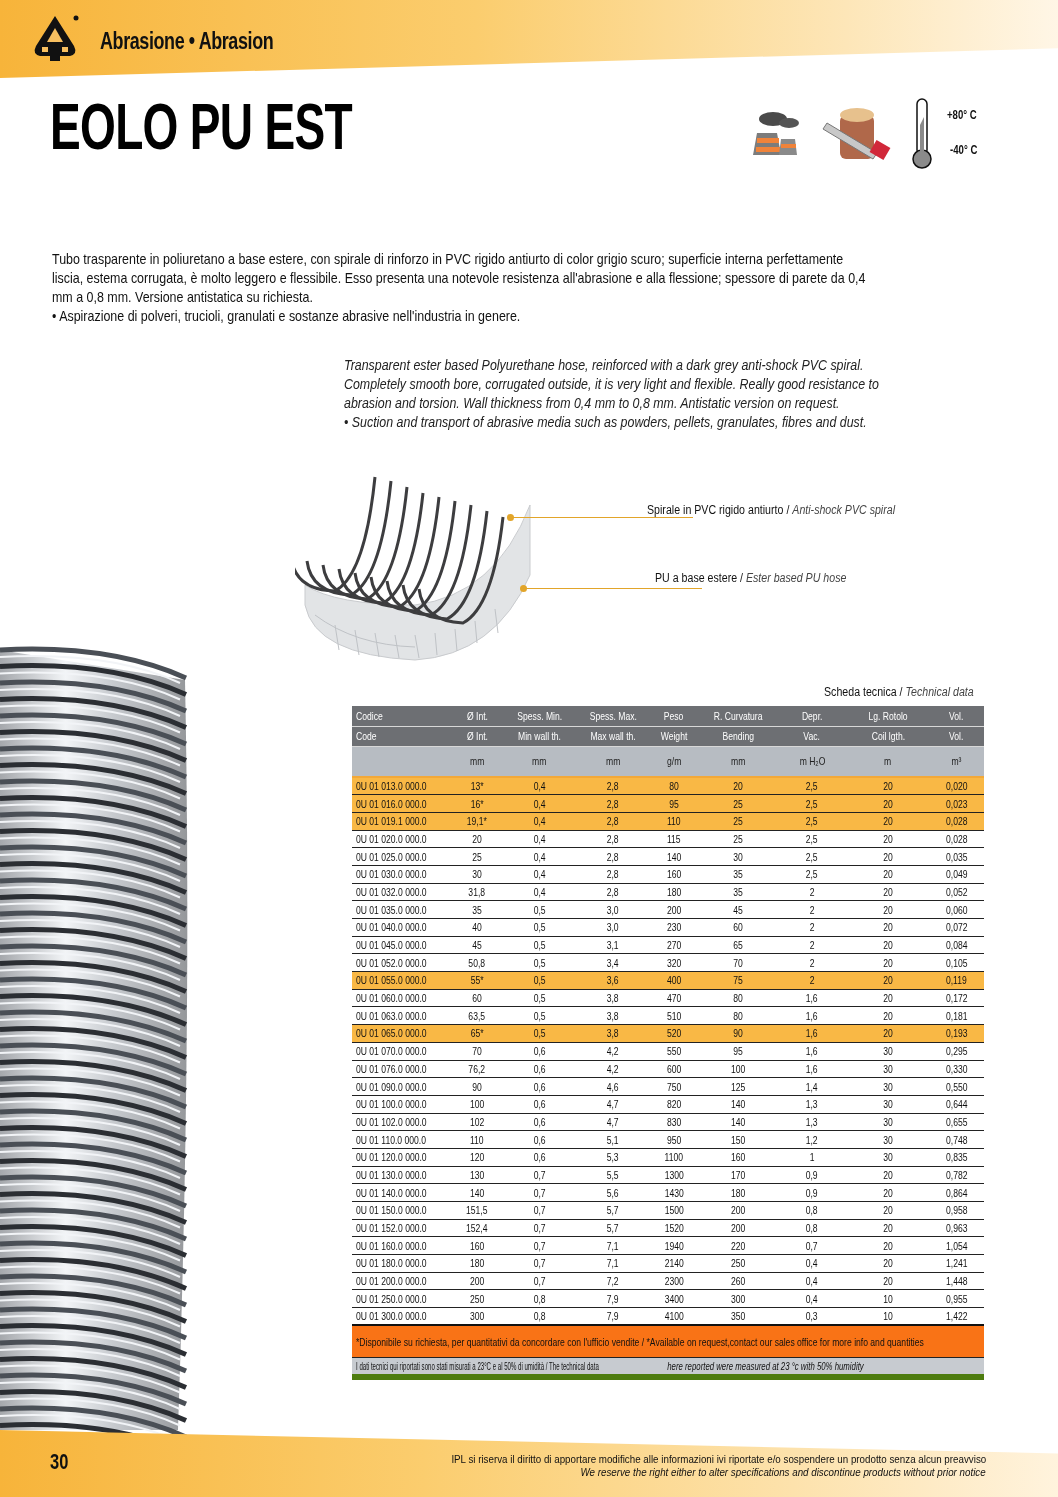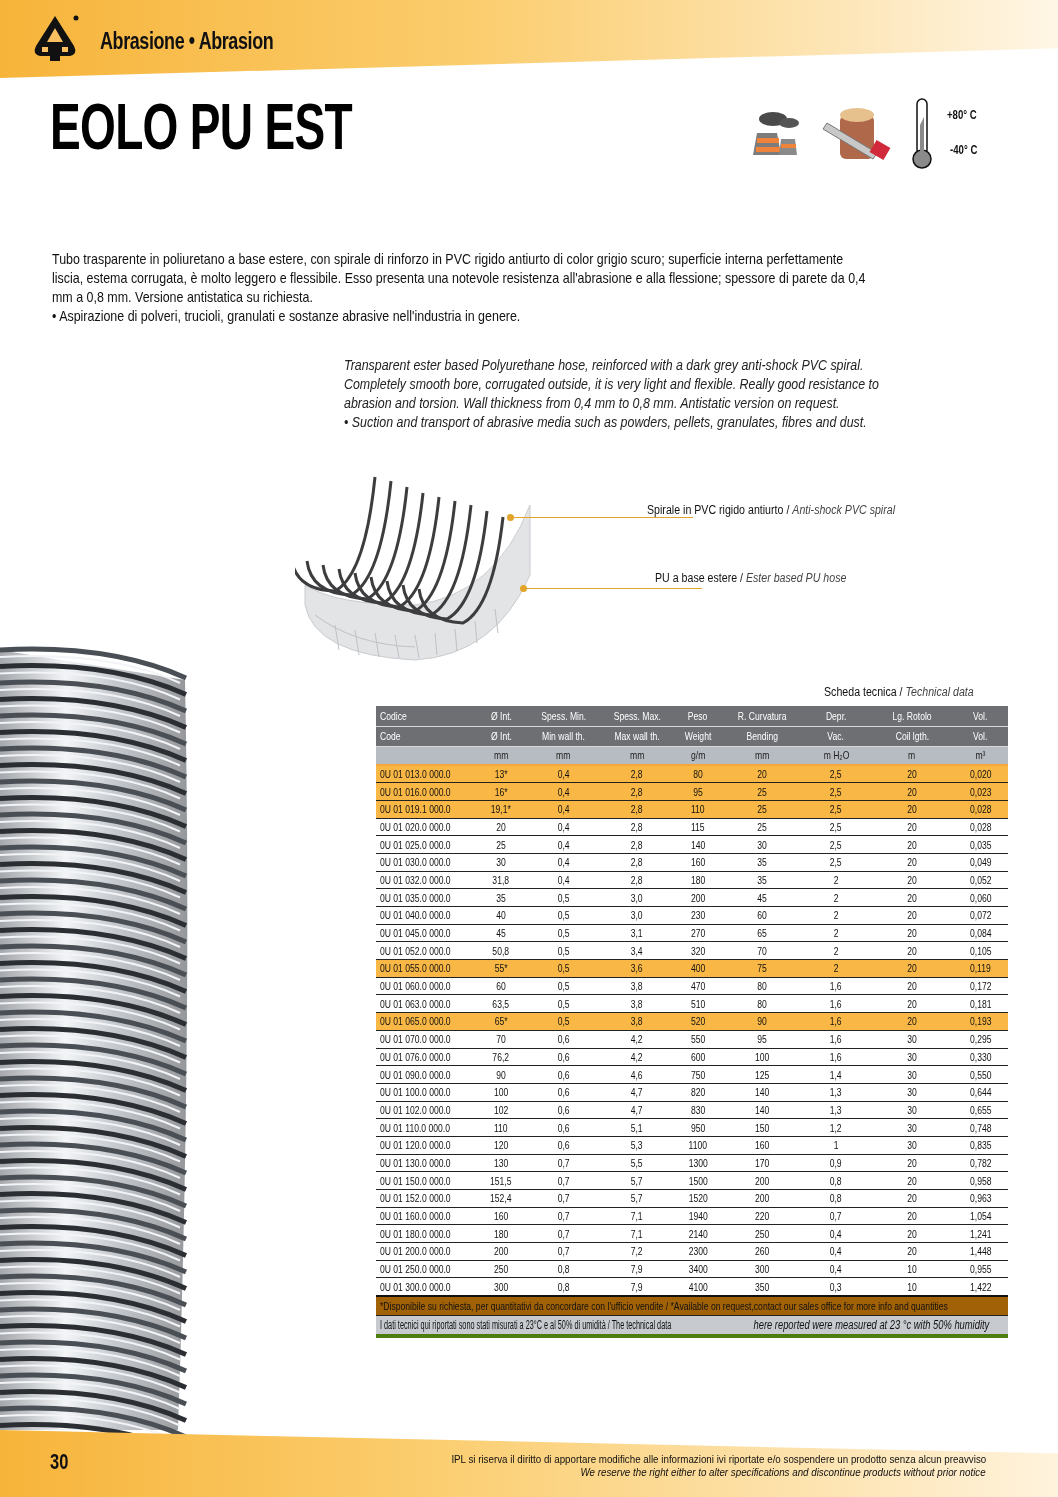--- a/index.html
+++ b/index.html
@@ -42,31 +42,31 @@
   .hose-photo { position: absolute; left: 0; top: 620px; width: 200px; height: 820px; }
 
   .table-caption {
     position: absolute; left: 824px; top: 685px; font-size: 12.5px; white-space: nowrap;
     transform: scaleX(0.85); transform-origin: left top;
   }
   .table-caption i { color: #444; }
 
   table.spec {
     position: absolute; left: 352px; top: 706px; width: 632px; border-collapse: collapse;
-    font-size: 11px; table-layout: fixed; margin-left: 24px;
+    font-size: 11px; table-layout: fixed;
   }
   table.spec td { height: 17.7px; padding: 0 4px; white-space: nowrap; overflow: hidden; border-bottom: 1px solid #222; text-align: center; }
   table.spec td:first-child { text-align: left; }
   table.spec td span { display: inline-block; transform: scaleX(0.78); }
   table.spec td:first-child span { transform-origin: left center; }
   tr.hdr td { background: #6d6f73; color: #fff; border-bottom: 1px solid #d8d8d8; height: 20px; text-align: center; }
-  tr.unit td { background: #b7bcc2; color: #222; border-bottom: 2px solid #f2a838; height: 19px; }
+  tr.unit td { background: #b7bcc2; color: #222; border-bottom: 2px solid #f2a838; height: 31px; }
   tr.hl td { background: #f9b845; }
-  tr.note td { background: #a16207; border-top: 2px solid #111; text-align: left; height: 20px; font-size: 11px; }
-  tr.note2 td { background: #c7cbd0; text-align: left; height: 20px; font-size: 12px; border-bottom: 4px solid #4d7c0f; }
+  tr.note td { background: #f97316; border-top: 2px solid #111; text-align: left; height: 32px; font-size: 11px; }
+  tr.note2 td { background: #c7cbd0; text-align: left; height: 20px; font-size: 10px; border-bottom: 6px solid #4d7c0f; }
   tr.note td span, tr.note2 td span { transform: scaleX(0.78); transform-origin: left center; }
 
   .footer-band {
     position: absolute; left: 0; top: 1430px; width: 1058px; height: 67px;
     background: linear-gradient(90deg, #f7b43a 0%, #fbcd6e 40%, #fde2ac 75%, #fff3dd 100%);
     clip-path: polygon(0 0, 100% 35%, 100% 100%, 0 100%);
   }
   .page-number { position: absolute; left: 50px; top: 1449px; font-size: 22px; font-weight: bold; transform: scaleX(0.75); transform-origin: left top; }
   .footer-it { position: absolute; right: 72px; top: 1453px; font-size: 11.5px; white-space: nowrap; transform: scaleX(0.85); transform-origin: right top; }
   .footer-en { position: absolute; right: 72px; top: 1466px; font-size: 11.5px; white-space: nowrap; font-style: italic; transform: scaleX(0.85); transform-origin: right top; }
@@ -562,20 +562,31 @@
         <td><span>130</span></td>
         <td><span>0,7</span></td>
         <td><span>5,5</span></td>
         <td><span>1300</span></td>
         <td><span>170</span></td>
         <td><span>0,9</span></td>
         <td><span>20</span></td>
         <td><span>0,782</span></td>
       </tr>
       <tr>
+        <td><span>0U 01 140.0 000.0</span></td>
+        <td><span>140</span></td>
+        <td><span>0,7</span></td>
+        <td><span>5,6</span></td>
+        <td><span>1430</span></td>
+        <td><span>180</span></td>
+        <td><span>0,9</span></td>
+        <td><span>20</span></td>
+        <td><span>0,864</span></td>
+      </tr>
+      <tr>
         <td><span>0U 01 150.0 000.0</span></td>
         <td><span>151,5</span></td>
         <td><span>0,7</span></td>
         <td><span>5,7</span></td>
         <td><span>1500</span></td>
         <td><span>200</span></td>
         <td><span>0,8</span></td>
         <td><span>20</span></td>
         <td><span>0,958</span></td>
       </tr>

